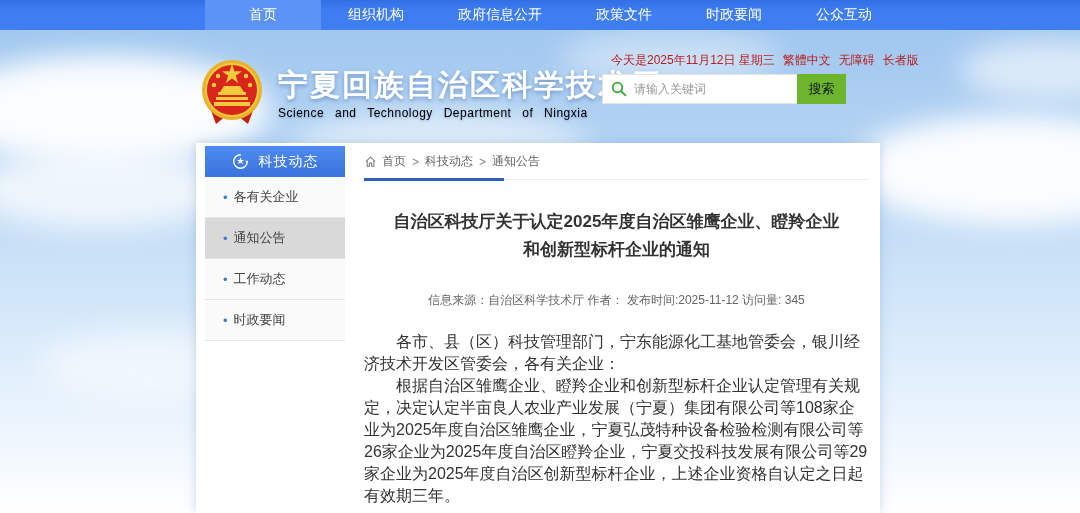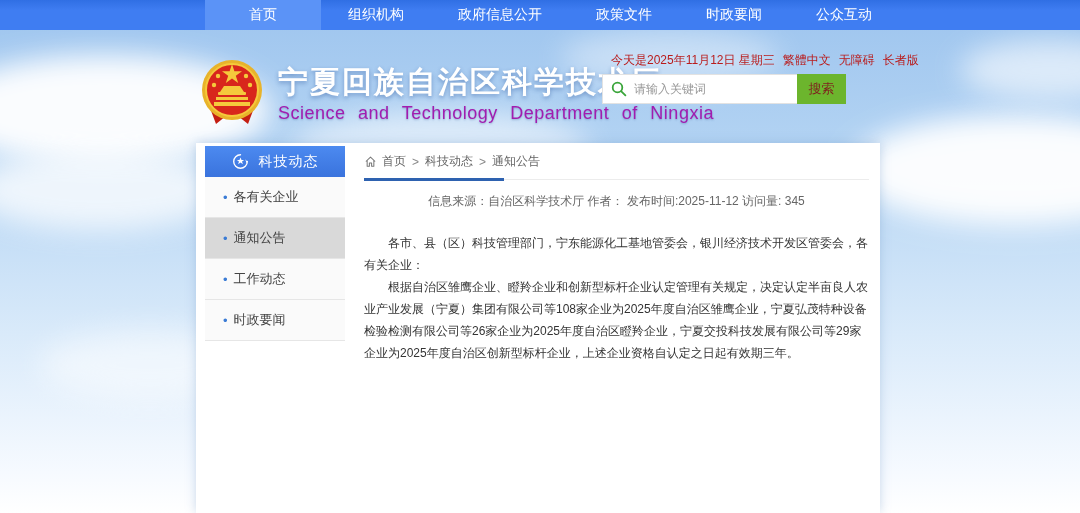--- a/index.html
+++ b/index.html
@@ -33,37 +33,37 @@
 
   
   .header-band { position:absolute; left:0; top:30px; width:1080px; height:113px; z-index:4; }
   .logo-row { position:absolute; left:200px; top:28px; display:flex; align-items:center; }
   .emblem { width:64px; height:72px; margin-right:14px; flex:0 0 auto; }
   .site-name {
     color:#fff; font-size:30px; font-weight:bold; letter-spacing:2px;
     text-shadow:0 2px 4px rgba(40,80,150,.45); line-height:34px;
   }
   .site-name-en {
-    color:#a21caf; font-size:18px; letter-spacing:.5px; word-spacing:7px;
+    color:#000000; font-size:12px; letter-spacing:.5px; word-spacing:7px;
     margin-top:4px; text-shadow:0 1px 2px rgba(40,80,150,.35);
   }
   .topbar-right { position:absolute; left:595px; top:22px; width:280px; font-size:12px; color:#b91c1c; display:flex; justify-content:space-between; white-space:nowrap;margin-left:16px; }
   .topbar-links span { margin-left:8px; cursor:pointer; }
   .search-row { position:absolute; left:566px; top:44px; width:280px; height:14px; display:flex;padding-left:36px; }
   .search-box {
     flex:1; height:30px; background:#fff; border:1px solid #e2e2e2; border-right:none;
     display:flex; align-items:center; padding:0 8px;
   }
   .search-box input {
     border:none; outline:none; flex:1; font-size:12px; color:#333;
     font-family:"Liberation Sans","DejaVu Sans",sans-serif; background:transparent;
   }
   .search-box input::placeholder { color:#999; }
   .search-btn {
-    width:60px; height:30px; background:#6cb52d; color:#7f1d1d; border:none;
+    width:60px; height:30px; background:#6cb52d; color:#0f172a; border:none;
     font-size:13px; cursor:pointer; font-family:"Liberation Sans","DejaVu Sans",sans-serif;
   }
   .search-icon { width:16px; height:16px; margin-right:7px; flex:0 0 auto; }
 
   
   .main-card {
     position:absolute; left:196px; top:143px; width:684px; height:370px;
     background:#fff; box-shadow:0 0 10px rgba(110,145,195,.35); z-index:3;
   }
 
@@ -90,22 +90,22 @@
     padding-bottom:9px; border-bottom:1px solid #ececec; position:relative;
   }
   .breadcrumb::after {
     content:""; position:absolute; left:0; bottom:-2px; width:140px; height:3px; background:#2e62b0;
   }
   .breadcrumb svg { width:13px; height:13px; margin-right:5px; }
   .breadcrumb .bc-sep { margin:0 6px; color:#888; }
   .breadcrumb .bc-link { cursor:pointer; }
 
   .article-title { margin-top:28px; text-align:center; font-size:17px; font-weight:bold; color:#333; line-height:28px; }
-  .article-meta { margin-top:13px; text-align:center; font-size:12px; color:#666; }
-  .article-body { margin-top:22px; font-size:12px; color:#333; line-height:22px; }
+  .article-meta { margin-top:28px; text-align:center; font-size:12px; color:#666; }
+  .article-body { margin-top:22px; font-size:16px; color:#333; line-height:22px; }
   .article-body p { text-indent:2em; }
 </style>
 </head>
 <body>
 
 <div class="cloud c1"></div>
 <div class="cloud c2"></div>
 <div class="cloud c3"></div>
 <div class="cloud c4"></div>
 <div class="cloud c5"></div>
@@ -198,20 +198,24 @@
       <svg viewBox="0 0 14 14">
         <path d="M2 7 L7 2.3 L12 7 M3.4 6 L3.4 12 L5.8 12 L5.8 8.6 L8.2 8.6 L8.2 12 L10.6 12 L10.6 6" fill="none" stroke="#777" stroke-width="1.1" stroke-linejoin="round"></path>
       </svg>
       <span class="bc-link">首页</span>
       <span class="bc-sep">&gt;</span>
       <span class="bc-link">科技动态</span>
       <span class="bc-sep">&gt;</span>
       <span class="bc-link">通知公告</span>
     </div>
 
+    <div class="article-title">
+      <div>自治区科技厅关于认定2025年度自治区雏鹰企业、瞪羚企业</div>
+      <div>和创新型标杆企业的通知</div>
+    </div>
 
     <div class="article-meta">信息来源：自治区科学技术厅  作者：   发布时间:2025-11-12  访问量: 345</div>
 
     <div class="article-body">
       <p>各市、县（区）科技管理部门，宁东能源化工基地管委会，银川经济技术开发区管委会，各有关企业：</p>
       <p>根据自治区雏鹰企业、瞪羚企业和创新型标杆企业认定管理有关规定，决定认定半亩良人农业产业发展（宁夏）集团有限公司等108家企业为2025年度自治区雏鹰企业，宁夏弘茂特种设备检验检测有限公司等26家企业为2025年度自治区瞪羚企业，宁夏交投科技发展有限公司等29家企业为2025年度自治区创新型标杆企业，上述企业资格自认定之日起有效期三年。</p>
     </div>
 
   </div>
 </div>

